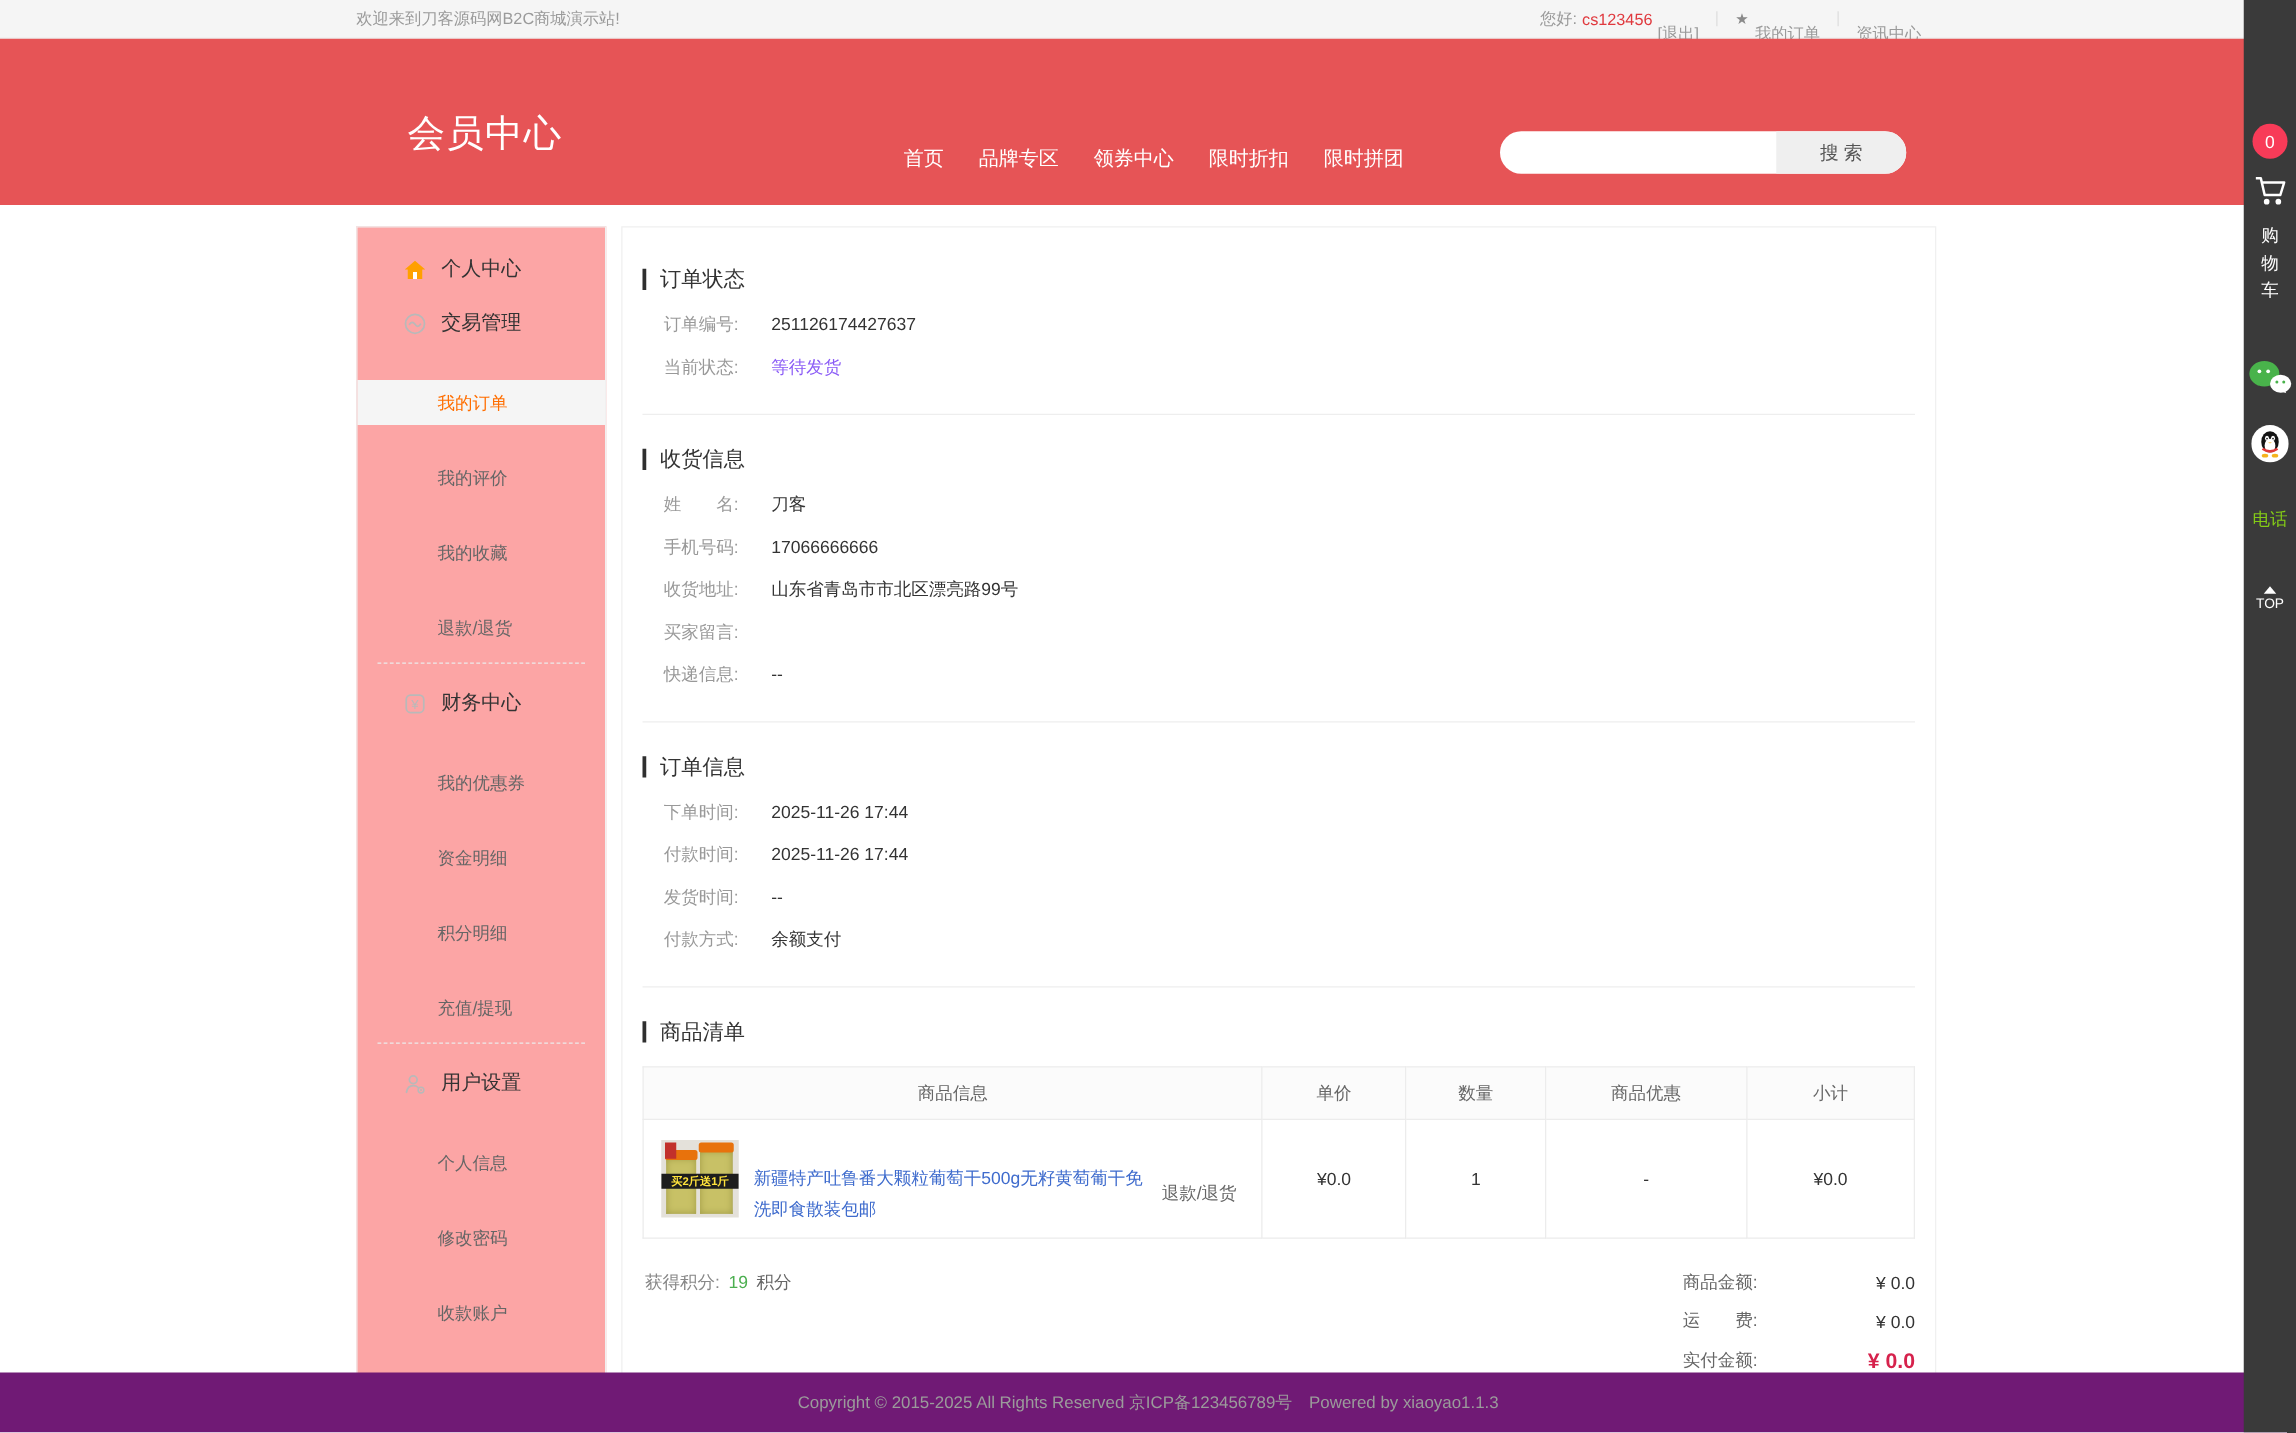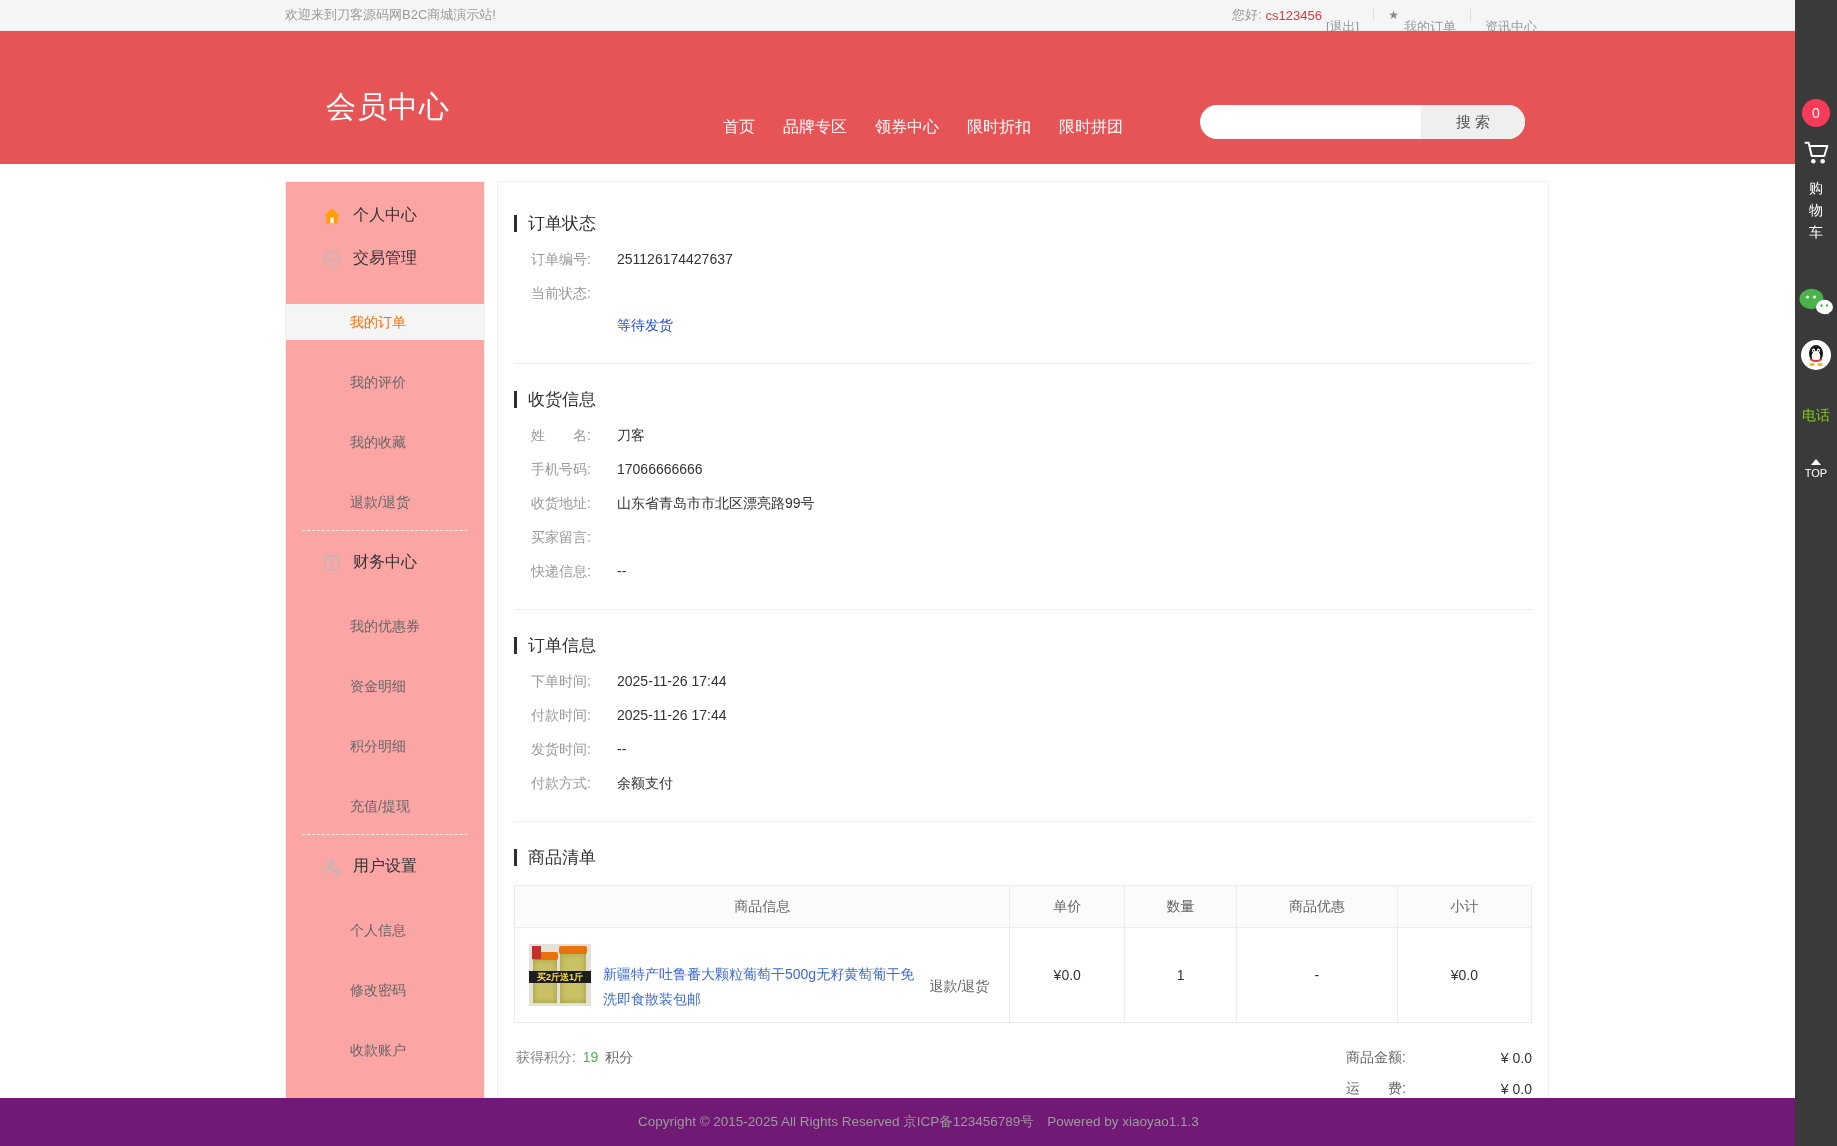--- a/index.html
+++ b/index.html
@@ -43,21 +43,21 @@
 
   
   .main { flex:1; margin-left:12px; background:#fff; border:1px solid #f0f0f0; padding:6px 16px 24px; }
   .sec { padding:24px 0 28px; border-bottom:1px solid #eee; }
   .sec.last { border-bottom:none; padding-bottom:8px; }
   .sec-title { display:flex; align-items:center; font-size:17px; color:#333; font-weight:400; }
   .tbar { width:3px; height:17px; background:#2f2f2f; margin-right:11px; }
   .kv-row { display:flex; margin-top:14px; line-height:20px; padding-left:17px; }
   .kv-label { width:86px; color:#999; white-space:pre; flex-shrink:0; }
   .kv-value { color:#333; }
-  .kv-value.orange { color:#1d4ed8;margin-top:32px; }
+  .kv-value.orange { color:#8b5cf6; }
 
   
   .goods-table { width:100%; border-collapse:collapse; margin-top:16px; font-size:14px; color:#333; table-layout:fixed; }
   .goods-table th, .goods-table td { border:1px solid #ececec; text-align:center; }
   .goods-table th { height:42px; font-weight:400; color:#666; background:#fbfbfb; }
   .goods-table td { height:82px; }
   .cell-product { text-align:left !important; padding:10px 12px 10px 14px; }
   .prod-wrap { display:flex; align-items:center; }
   .p-img { width:62px; height:62px; position:relative; background:#e4e1da; overflow:hidden; flex-shrink:0; }
   .jar { position:absolute; bottom:3px; background:#c8c166; box-shadow:inset 0 0 6px #9f9a45; }
@@ -89,21 +89,21 @@
   .float-bar { position:absolute; top:0; right:0; bottom:0; width:42px; background:#3a3a3a; z-index:50;
     display:flex; flex-direction:column; align-items:center; }
   .fb-badge { margin-top:99px; width:28px; height:28px; border-radius:50%; background:#f83b58; color:#fff;
     font-size:14px; display:flex; align-items:center; justify-content:center; }
   .fb-cart { margin-top:9px; cursor:pointer; }
   .fb-vtext { margin-top:6px; color:#fff; font-size:14px; width:15px; line-height:22px;
     word-break:break-all; text-align:center; cursor:pointer; }
   .fb-wechat { margin-top:44px; cursor:pointer; }
   .fb-qq { margin-top:20px; cursor:pointer; }
   .fb-phone { margin-top:34px; color:#84cc16; font-size:14px; cursor:pointer; }
-  .fb-top { margin-top:34px; color:#fff; font-size:11px; display:flex; flex-direction:column; align-items:center; cursor:pointer; }
+  .fb-top { margin-top:44px; color:#fff; font-size:11px; display:flex; flex-direction:column; align-items:center; cursor:pointer; }
   .fb-top-arrow { width:0; height:0; border-left:5px solid transparent; border-right:5px solid transparent;
     border-bottom:6px solid #fff; margin-bottom:2px; }
 </style>
 </head>
 <body>
 
 <div class="topbar">
   <span>欢迎来到刀客源码网B2C商城演示站!</span>
   <div class="topbar-right">
     <span>您好:</span>

